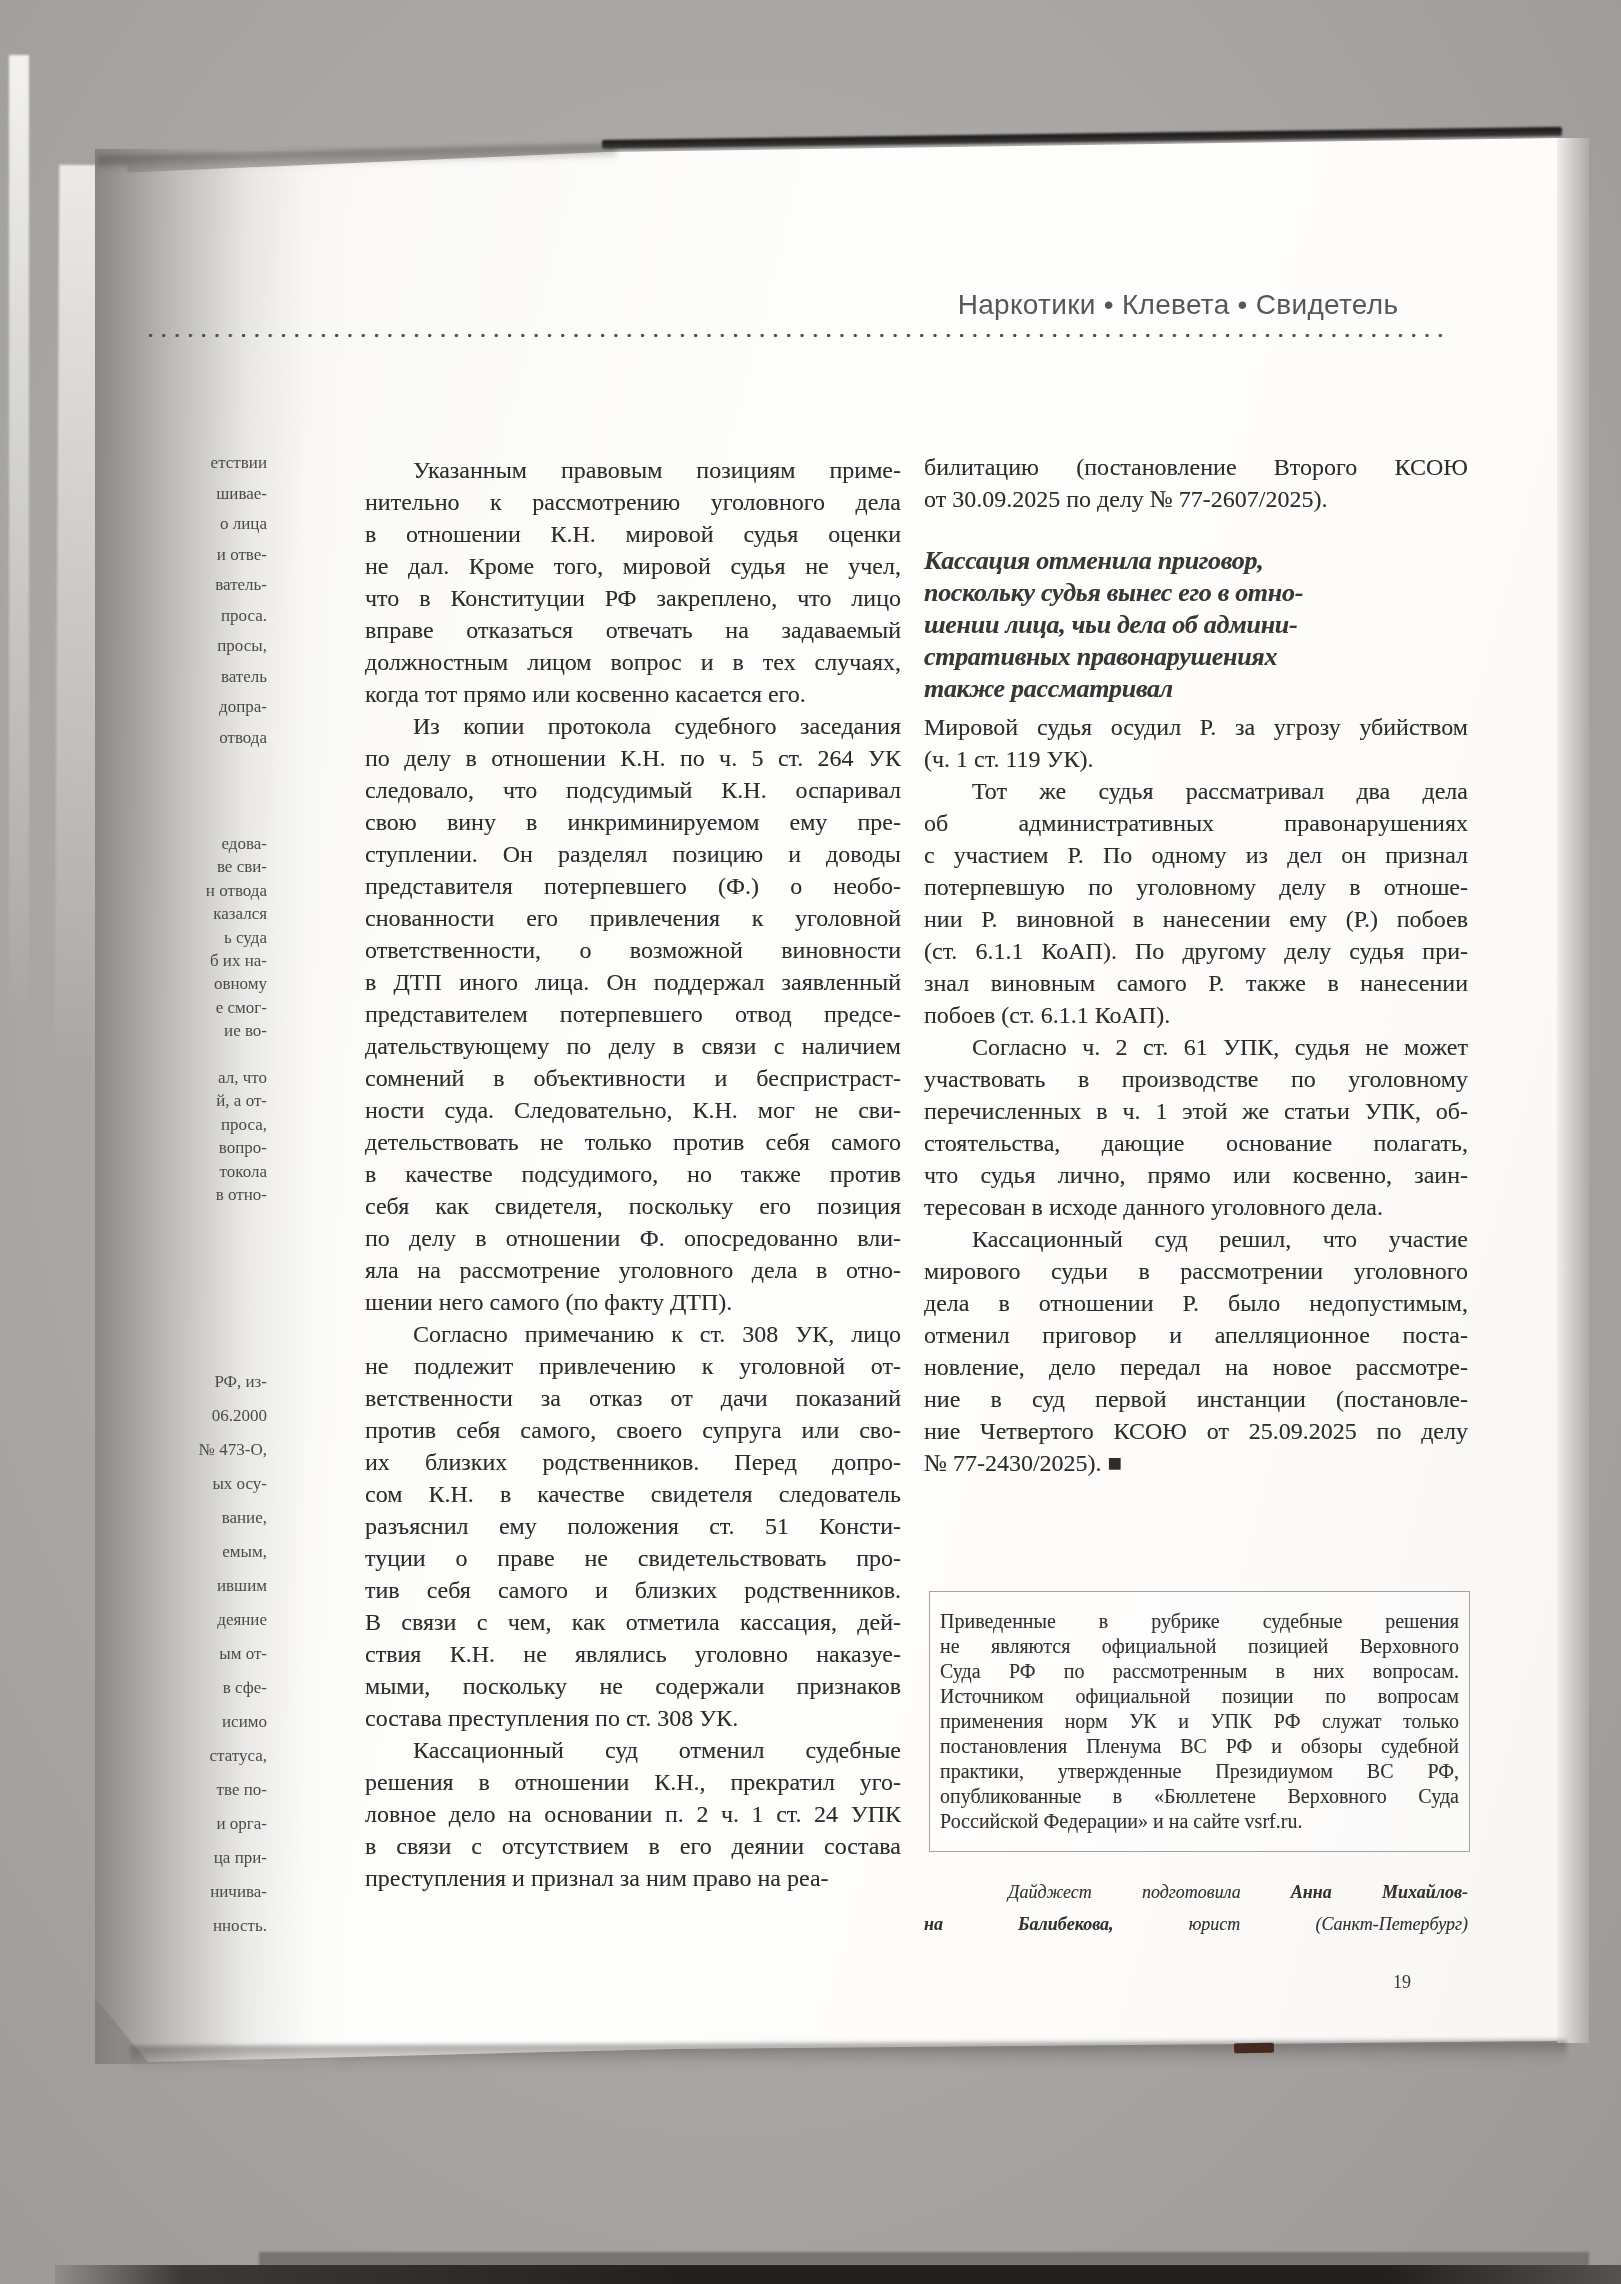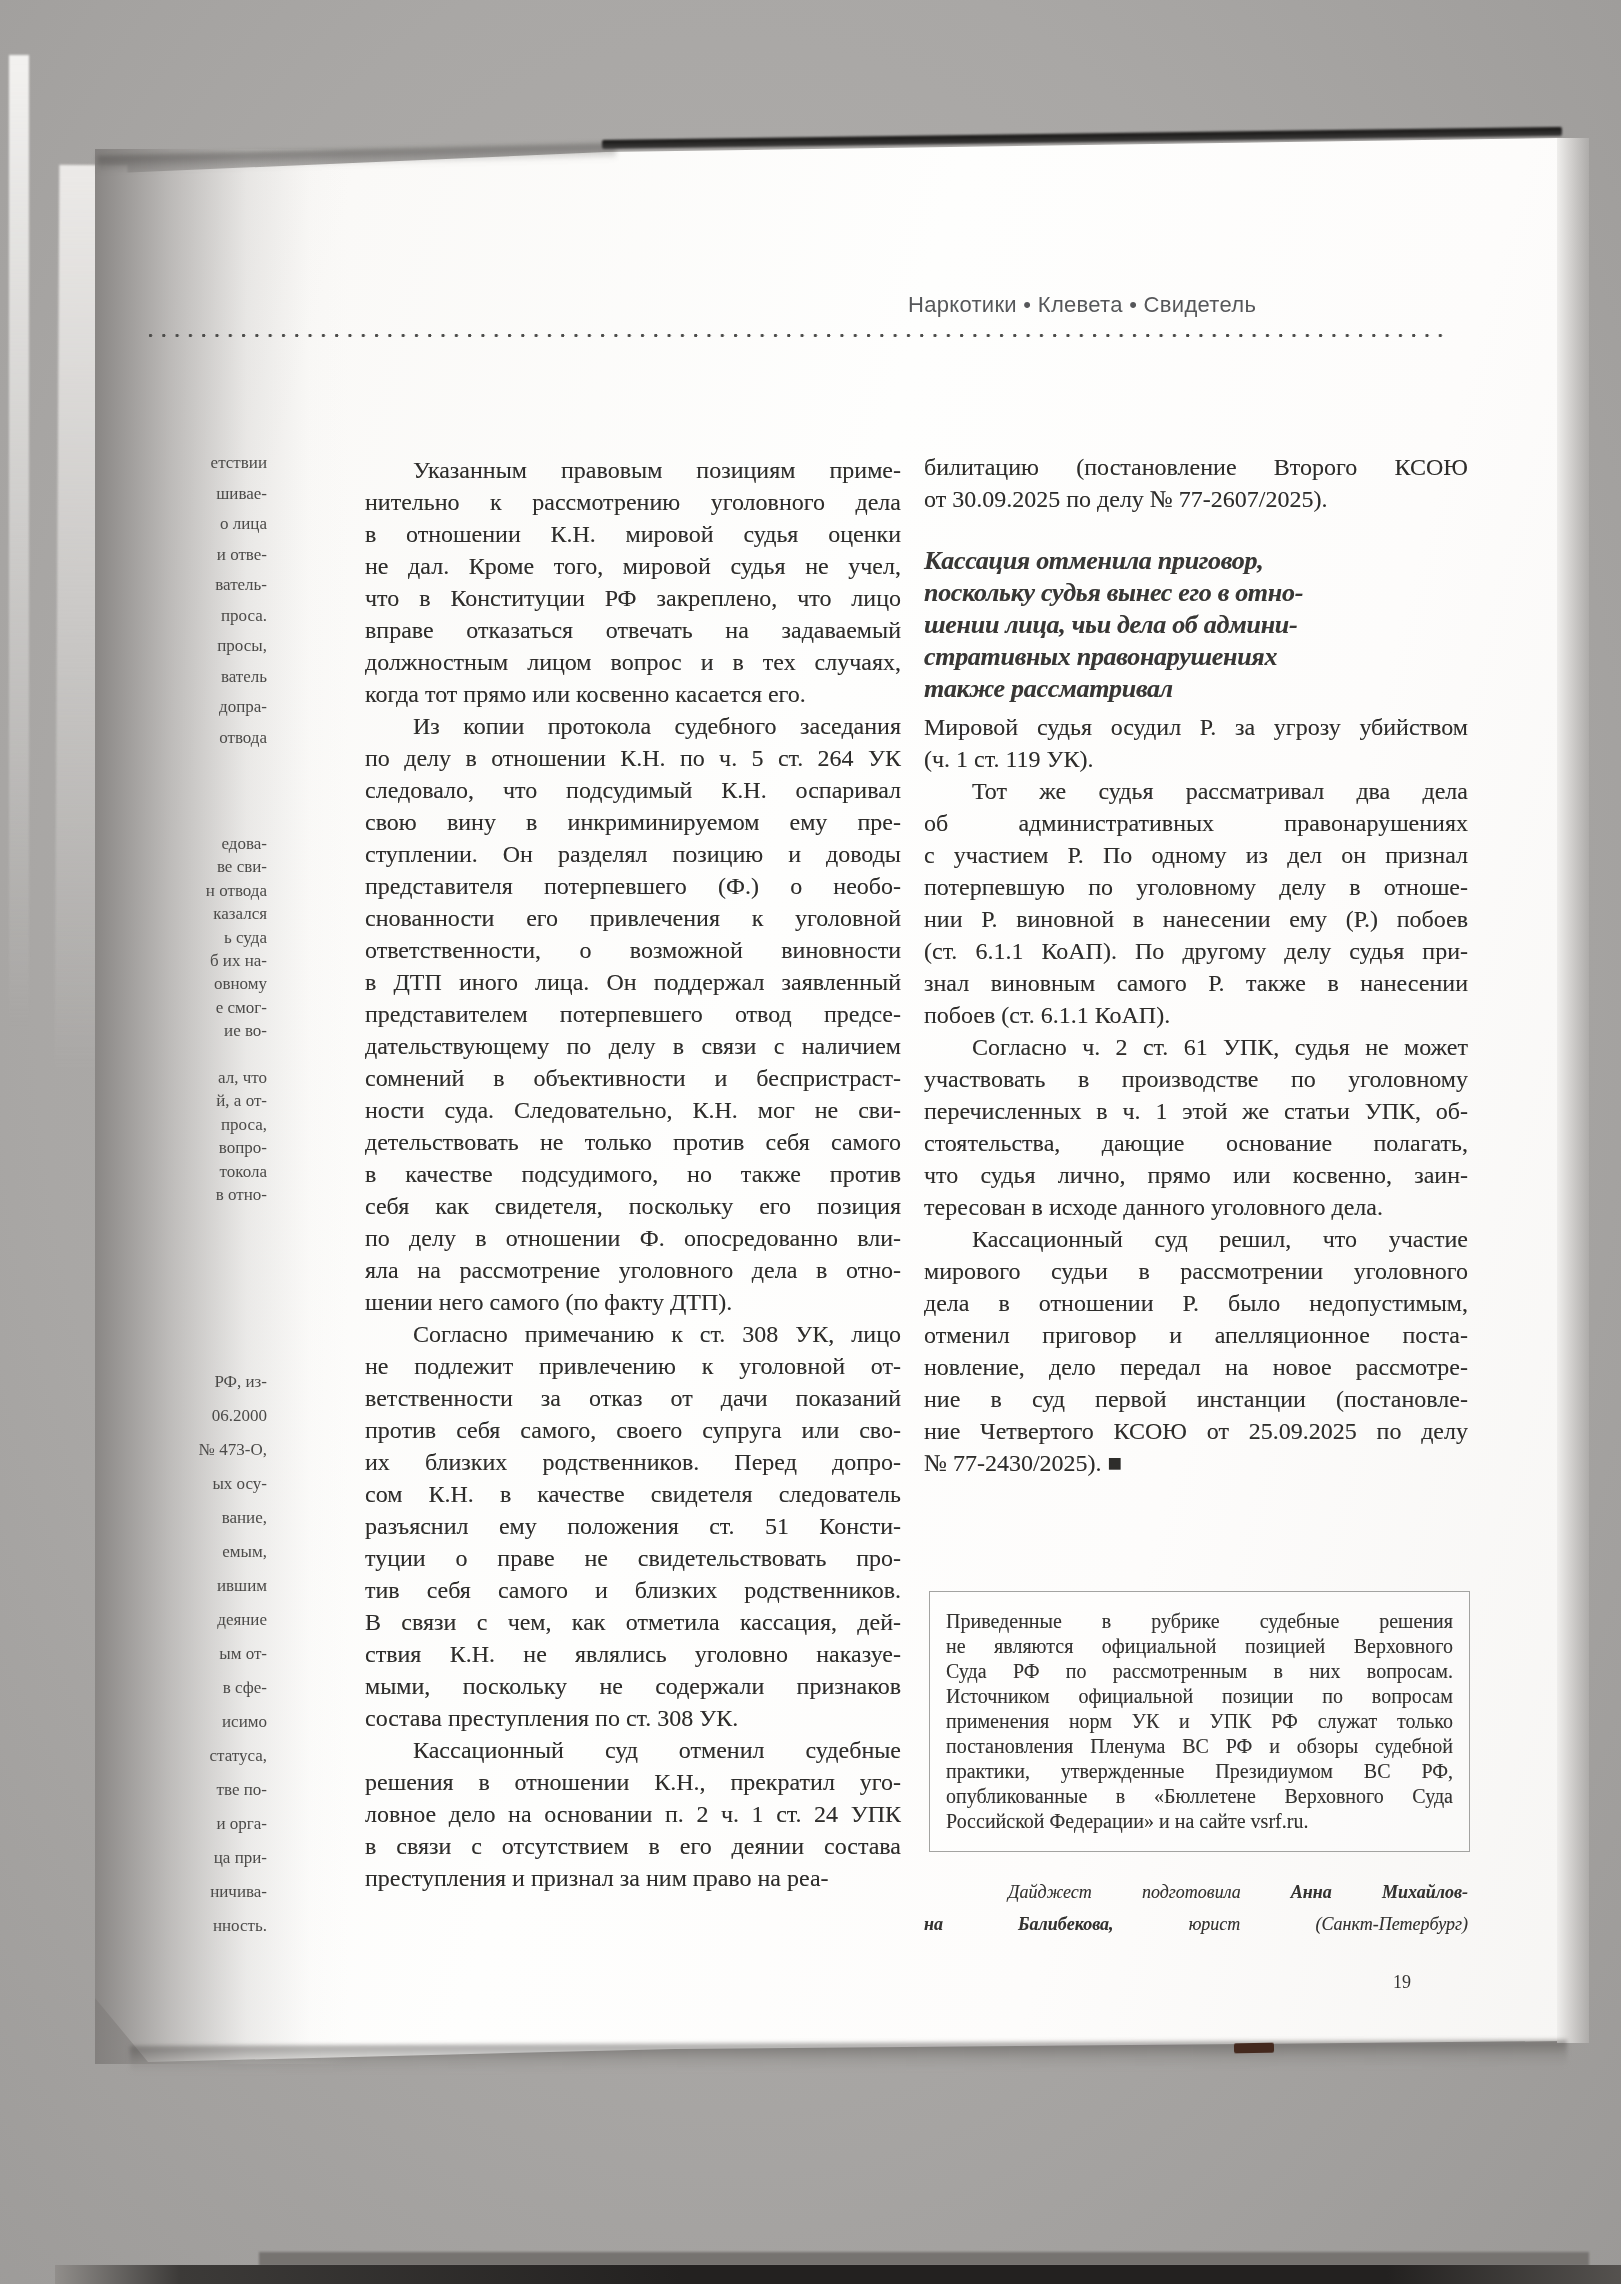--- a/index.html
+++ b/index.html
@@ -31,22 +31,22 @@
     background:linear-gradient(to bottom,rgba(75,72,70,.5),rgba(110,107,105,.18) 60%,rgba(110,107,105,0));
     transform:rotate(-.25deg);filter:blur(1.9px);}
   .smudge{position:absolute;left:1234px;top:2043px;width:40px;height:10.4px;z-index:5;
     background:#44291e;border-radius:1.9px;transform:rotate(-1deg);filter:blur(0.3px);}
   .seam-upper{position:absolute;left:259px;top:2252px;width:1330px;height:14.3px;
     background:#767370;filter:blur(1.3px);z-index:5;}
   .seam{position:absolute;left:55px;top:2265px;width:1567px;height:19px;z-index:6;
     background:linear-gradient(to right,#918e8b,#3c3a38 8%,#232120 40%,#232120 85%,#55524f);}
   
   .rubric{position:absolute;left:908px;top:292px;width:540px;height:28.5px;z-index:10;
-    font-family:"Liberation Sans",sans-serif;font-size:22px;line-height:26px;
-    color:#56575a;text-align:left;letter-spacing:0.3px;}
+    font-family:"Liberation Sans",sans-serif;font-size:28px;line-height:26px;
+    color:#56575a;text-align:center;letter-spacing:0.3px;}
   .dotted{position:absolute;left:148px;top:333px;width:1300px;height:5.2px;z-index:10;
     background-image:radial-gradient(circle at 2.6px 2.6px,#4c4c4a 1.5px,rgba(0,0,0,0) 1.8px);
     background-size:13.3px 5.2px;background-repeat:repeat-x;}
   
   .tline{display:block;}
   .body-col{position:absolute;z-index:10;color:#2e2d2b;}
   .body-col .tline{font-size:24px;line-height:32px;text-align:justify;text-align-last:justify;
     text-shadow:0 0 0.4px rgba(46,45,43,.35);}
   .body-col .tline.indent{text-indent:48px;}
   .body-col .tline.last{text-align-last:left;}
@@ -58,21 +58,21 @@
     letter-spacing:-0.3px;text-align:left;text-align-last:left;
     text-shadow:0 0 0.5px rgba(56,55,53,.4);}
   
   .frag{position:absolute;left:105px;width:162px;z-index:10;color:#4b4a48;}
   .frag .tline{font-size:17px;text-align:right;text-align-last:right;}
   .frag-a{top:448px;}  .frag-a .tline{line-height:30.5px;}
   .frag-b{top:832px;} .frag-b .tline{line-height:23.4px;}
   .frag-c{top:1365px;} .frag-c .tline{line-height:34px;}
   
   .box{position:absolute;left:929px;top:1591px;width:541px;z-index:10;
-    box-sizing:border-box;border:1.3px solid #a3a3a1;padding:17px 16px;color:#343331;
+    box-sizing:border-box;border:1.3px solid #a3a3a1;padding:17px 10px;color:#343331;
     background:rgba(255,255,255,.35);font-family:Liberation Serif, serif;}
   .box .tline{font-size:20px;line-height:25px;text-align:justify;text-align-last:justify;
     text-shadow:0 0 0.3px rgba(52,51,49,.35);}
   .box .tline:last-child{text-align-last:left;}
   
   .signature{position:absolute;left:924px;top:1876px;width:544px;z-index:10;color:#333230;}
   .signature .tline{font-style:italic;font-size:18px;line-height:32px;
     text-align:justify;text-align-last:justify;text-shadow:0 0 0.4px rgba(51,50,48,.35);}
   .signature .tline.sig1{text-indent:84px;}
   .signature .b{font-weight:700;}

